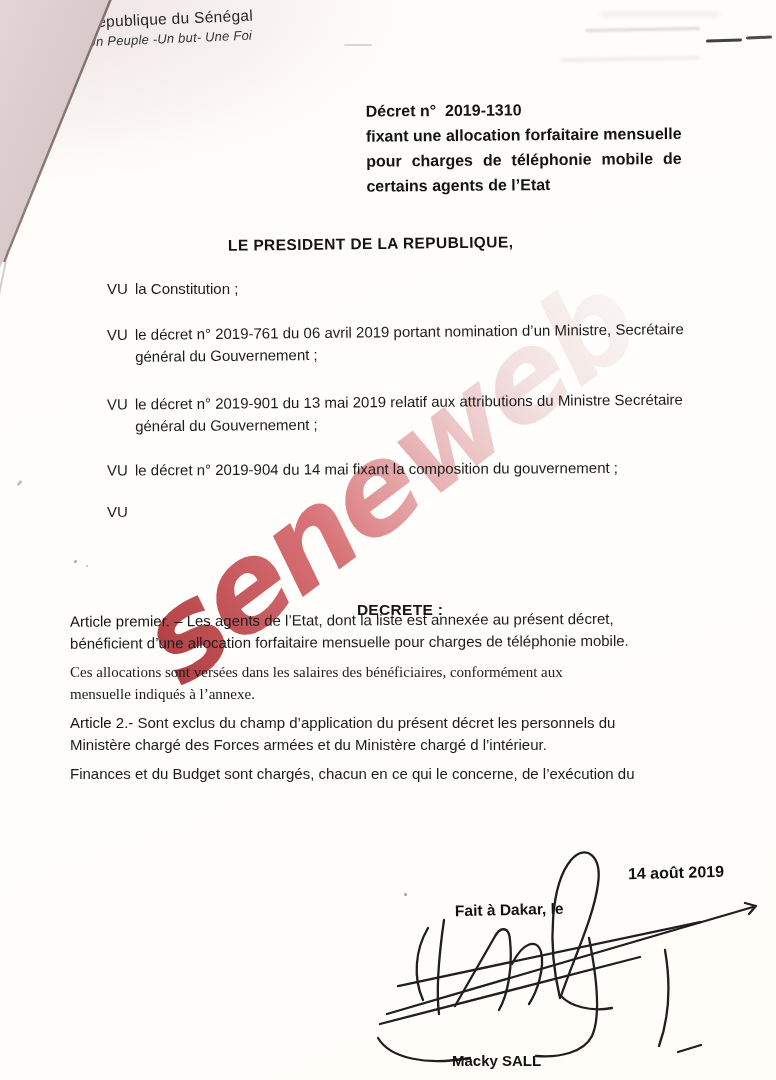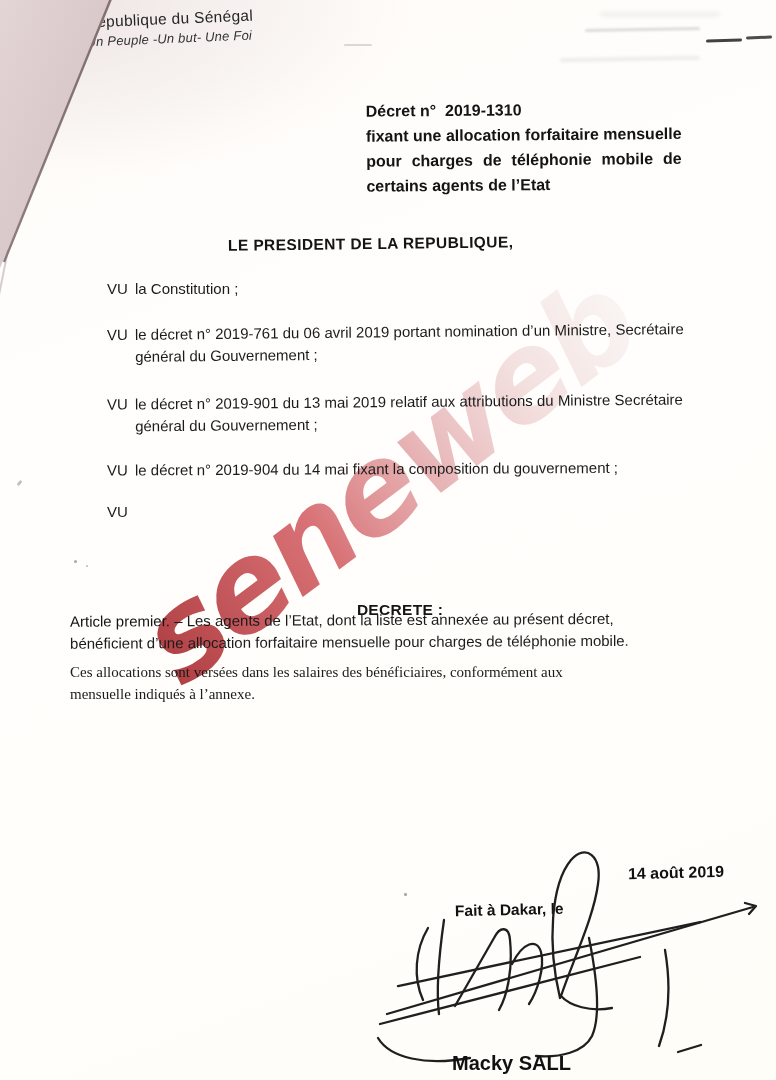--- a/index.html
+++ b/index.html
@@ -44,21 +44,21 @@
   .para{left:70px;width:672px;z-index:2;font-size:15px;line-height:22px;}
   .para div{white-space:nowrap;}
   .para .b{font-weight:normal;color:#121212;}
   .p1{top:609px;transform:rotate(-0.3deg);}
   .p2{top:661px;font-family:Liberation Serif, serif;}
   .p3{top:712px;}
   .p4{top:763px;}
   
   .date{left:628px;top:864px;font-weight:bold;font-size:16px;transform:rotate(-1.4deg);z-index:2;color:#111;}
   .place{left:455px;top:901px;font-weight:bold;font-size:15.5px;transform:rotate(-1.2deg);z-index:2;color:#111;}
-  .signatory{left:452px;top:1052px;font-weight:bold;font-size:20px;z-index:2;color:#111;}
+  .signatory{left:452px;top:1052px;font-weight:bold;font-size:15px;z-index:2;color:#111;}
   .sig-svg{left:370px;top:840px;z-index:2;}
   .wm-svg{left:130px;top:260px;z-index:1;pointer-events:none;}
 </style>
 </head>
 <body>
 
 <div class="page">
 
   <div class="tint"></div>
 
@@ -151,21 +151,28 @@
       <span class="b">Article premier.</span><span> – Les agents de l’Etat, dont la liste est annexée au présent décret,</span>
     </div>
     <div>bénéficient d’une allocation forfaitaire mensuelle pour charges de téléphonie mobile.</div>
   </div>
   <div class="abs para p2">
     <div>
       <span class="b"></span><span>Ces allocations sont versées dans les salaires des bénéficiaires, conformément aux</span>
     </div>
     <div>mensuelle indiqués à l’annexe.</div>
   </div>
+  <div class="abs para p3">
+    <div>
+      <span class="b">Article 2.-</span><span> Sont exclus du champ d’application du présent décret les personnels du</span>
+    </div>
+    <div>Ministère chargé des Forces armées et du Ministère chargé d l’intérieur.</div>
+  </div>
   <div class="abs para p4">
+    <div>Finances et du Budget sont chargés, chacun en ce qui le concerne, de l’exécution du</div>
   </div>
 
   <div class="abs date">14 août 2019</div>
   <div class="abs place">Fait à Dakar, le</div>
 
   <svg class="abs sig-svg" width="406" height="235" viewBox="370 840 406 235">
     <g fill="none" stroke="#1f1f1f" stroke-width="2.3" stroke-linecap="round" stroke-linejoin="round">
       <path d="M 428 928 C 415 950 413 978 423 1000"></path>
       <path d="M 444 920 C 439 955 436 990 439 1014"></path>
       <path d="M 455 1006 L 494 938 C 500 926 509 926 510 940 C 513 970 507 996 499 1010"></path>

